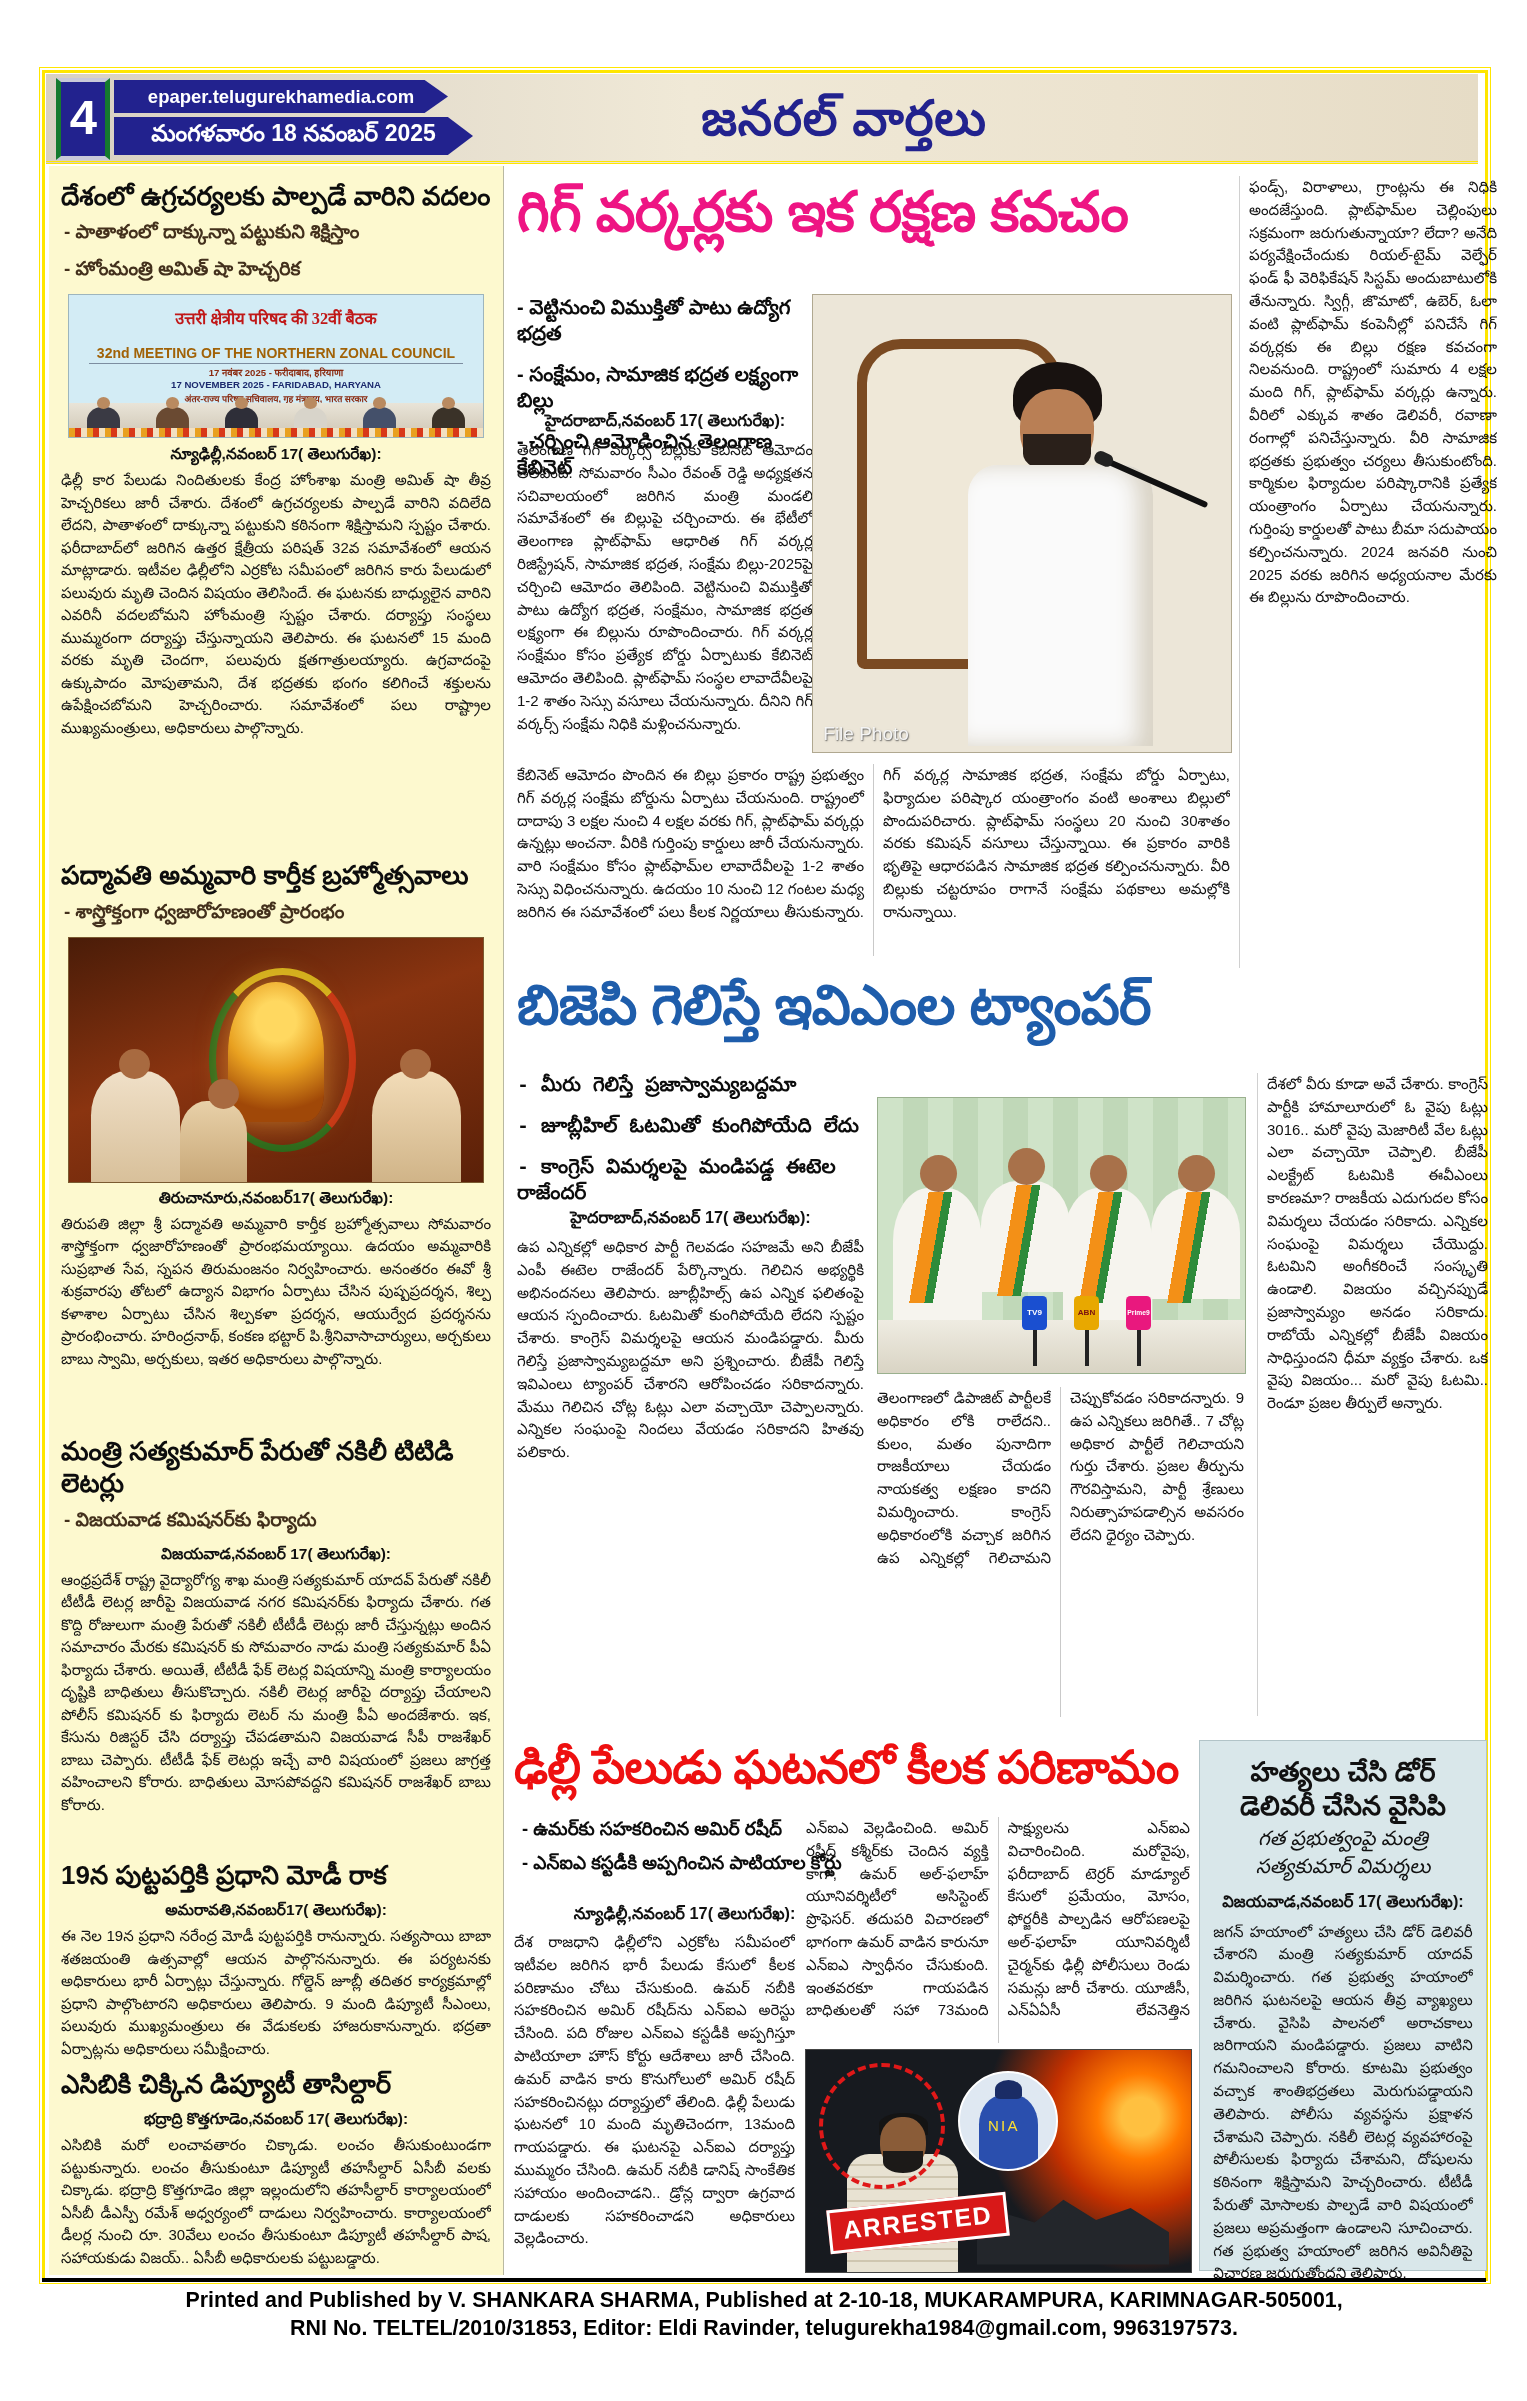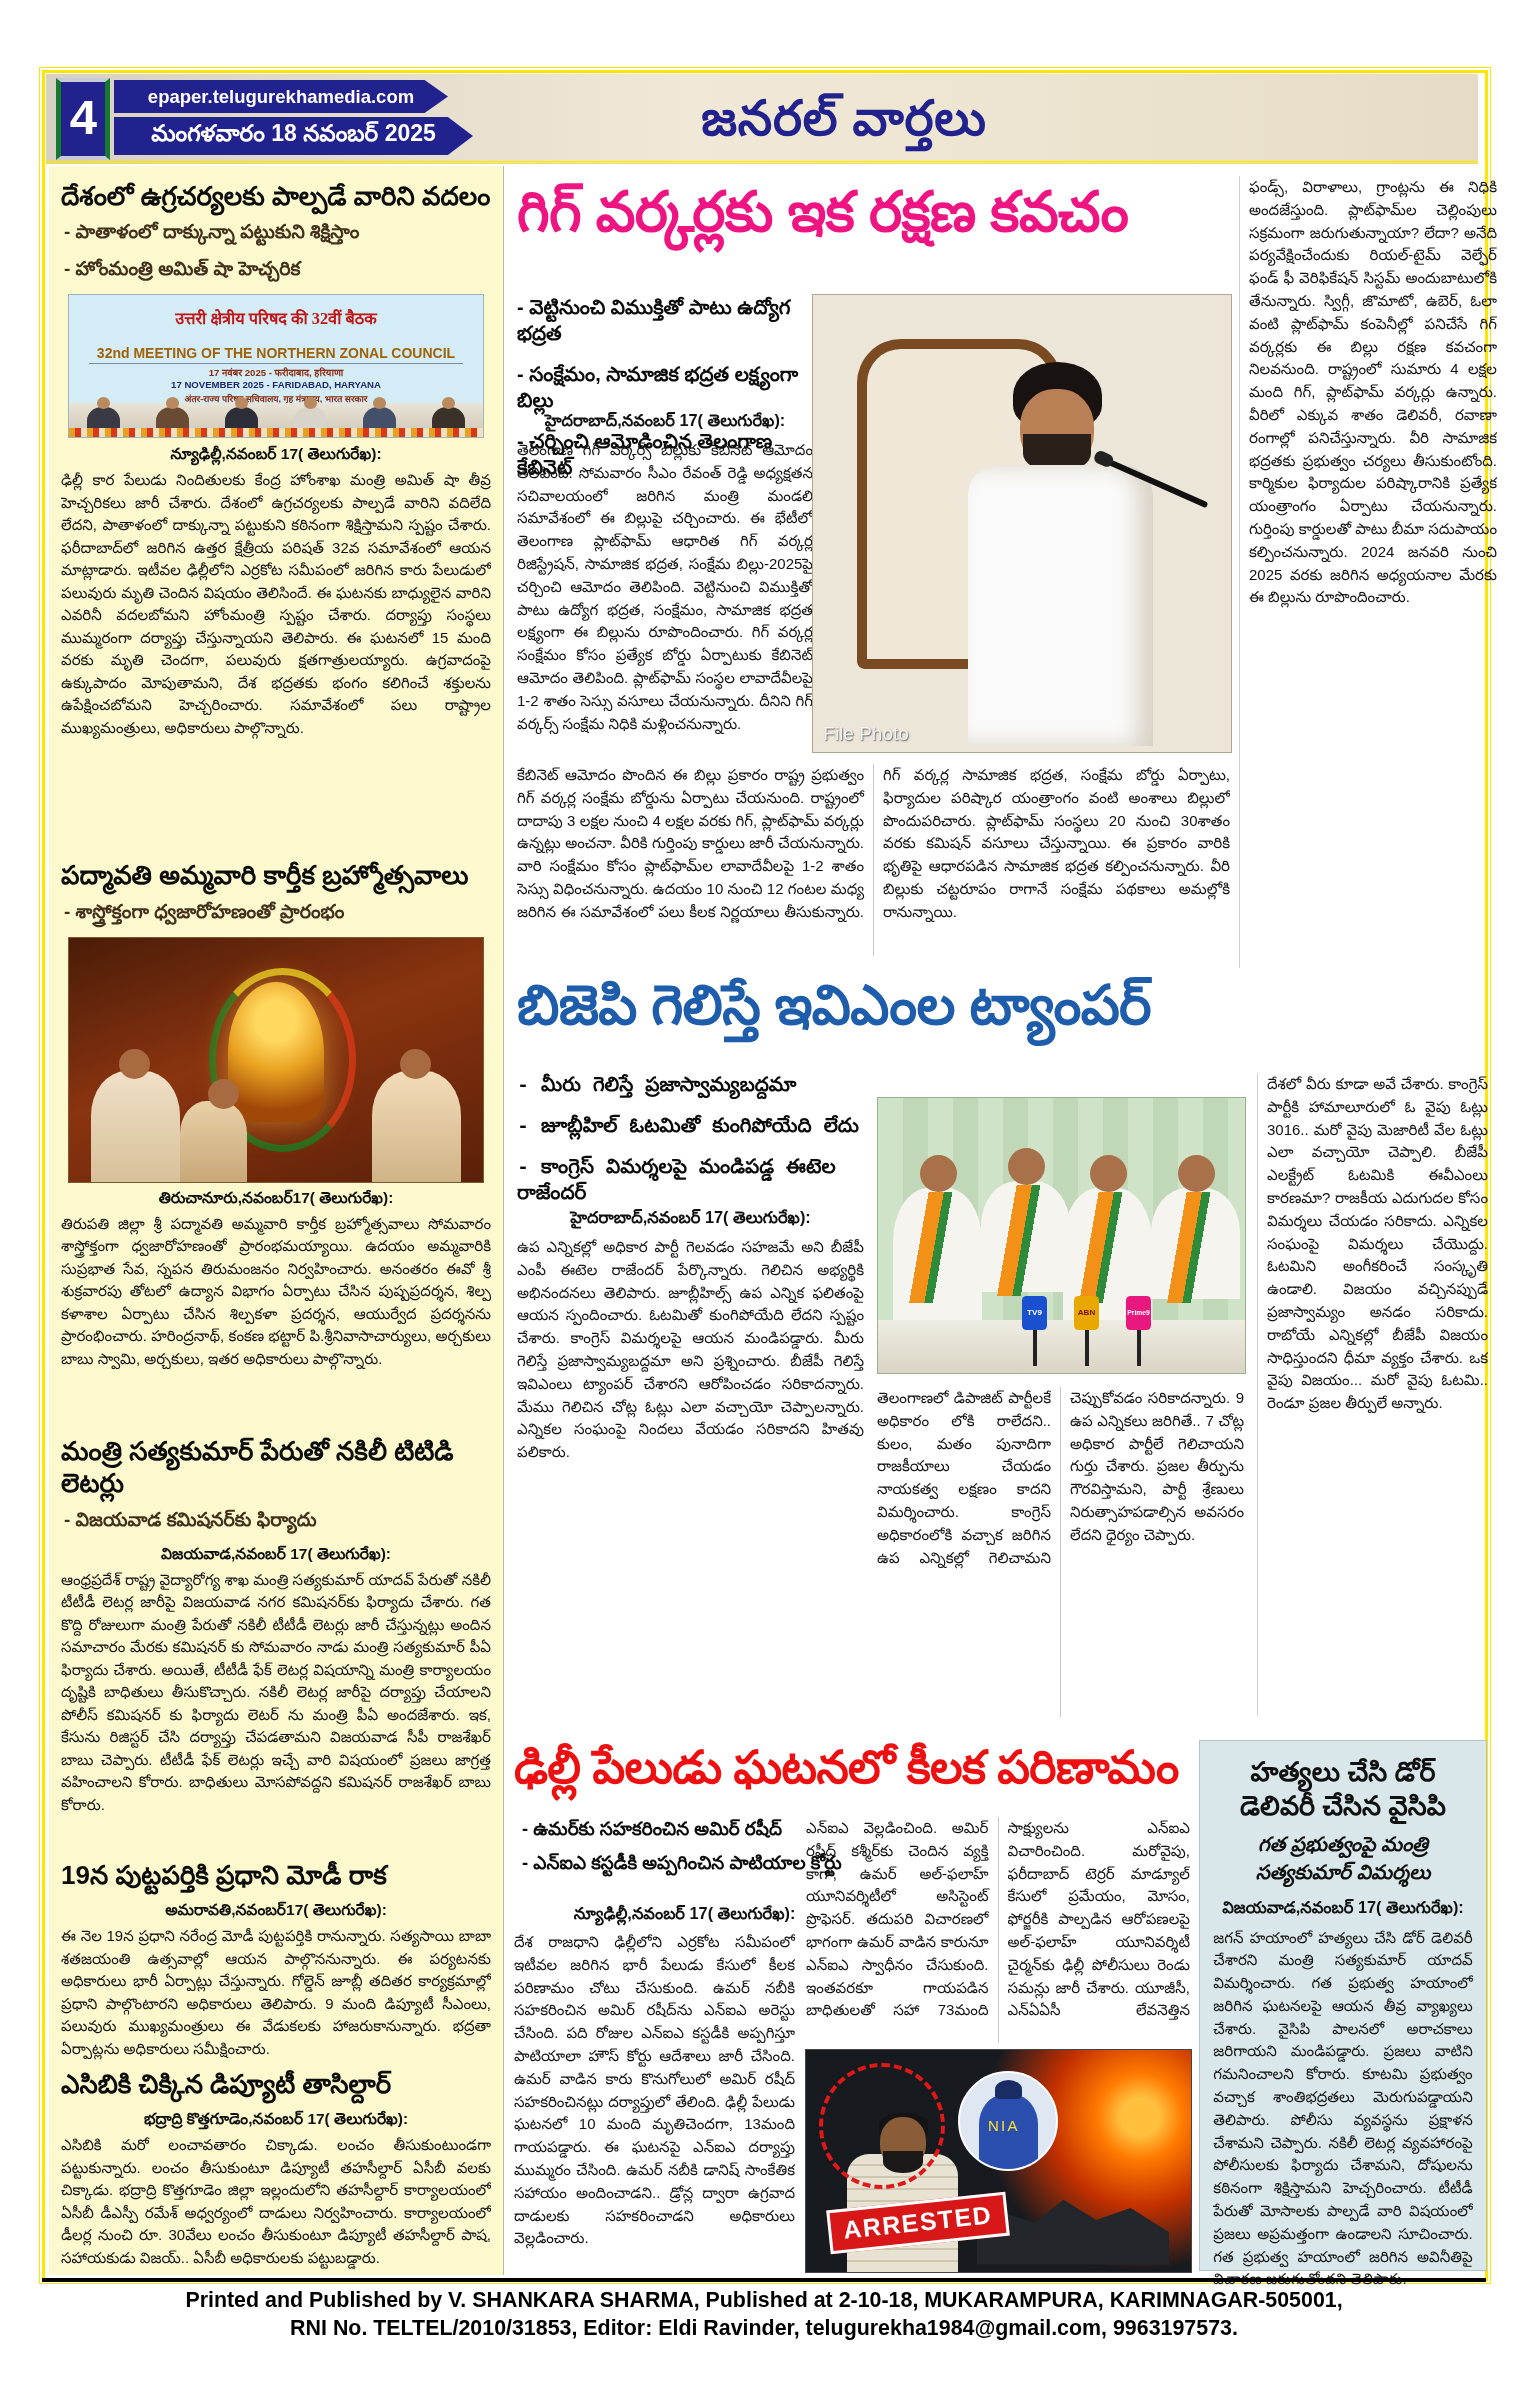--- a/index.html
+++ b/index.html
@@ -127,22 +127,22 @@
   .circleC{position:absolute;left:13.3px;top:13.3px;width:118px;height:118px;border:4.4px dashed #e01818;border-radius:50%;}
   .stamp{position:absolute;left:22px;bottom:27px;background:#d81818;color:#fff;font-weight:bold;font-size:25px;
      padding:4.4px 12px;border:3px solid #fff;transform:rotate(-6deg);letter-spacing:1.5px;}
   .niacircle{position:absolute;left:152px;top:21px;width:96px;height:96px;border-radius:50%;background:#dfe8f2;
      border:2.2px solid #fff;overflow:hidden;}
   .niaman{position:absolute;left:18.5px;top:22px;width:59px;height:74px;border-radius:40% 40% 0 0;background:#2a4fae;}
   .niaman::before{content:"";position:absolute;top:-15px;left:16.3px;width:27px;height:19px;border-radius:50% 50% 20% 20%;background:#1a2c66;}
   .nialabel{position:absolute;left:28px;top:44px;color:#ffe030;font-size:15px;font-weight:normal;letter-spacing:2.2px;}
   
   .boxD{background:#d9e7ea;border:0.7px solid #b2c4c8;box-sizing:border-box;padding:15px 13.3px;}
-  .headD{font-size:27px;font-weight:bold;text-align:center;line-height:1.25;margin-bottom:9px;}
-  .subD{font-size:20px;font-weight:bold;font-style:italic;text-align:center;margin-bottom:9px;}
+  .headD{font-size:27px;font-weight:bold;text-align:center;line-height:1.25;margin-bottom:3px;}
+  .subD{font-size:20px;font-weight:normal;font-style:italic;text-align:center;margin-bottom:9px;}
   
   .blackline{left:42px;top:2278px;width:1444px;height:4.4px;background:#000;}
   .footer{left:0;width:1528px;text-align:center;font-size:21.4px;font-weight:bold;color:#000;}
 </style>
 </head>
 <body>
 
 <div class="abs frame"></div>
 
 <div class="abs header">

